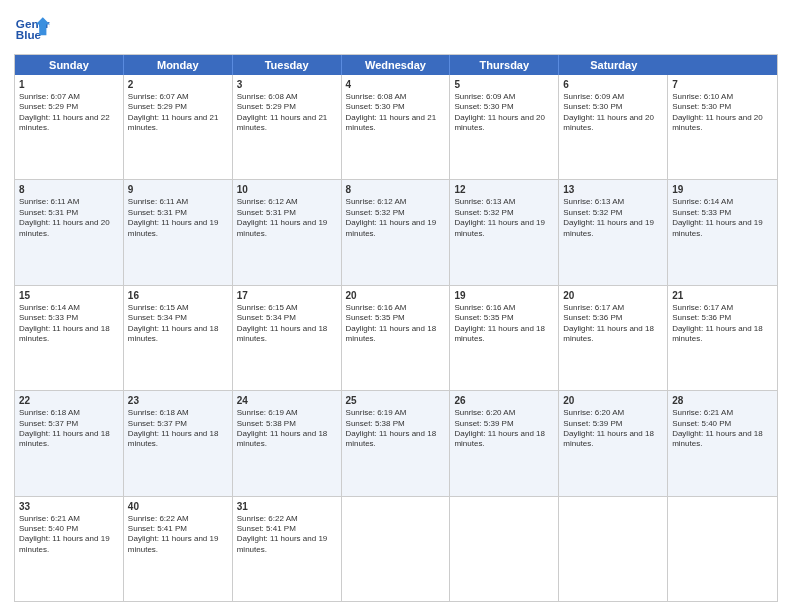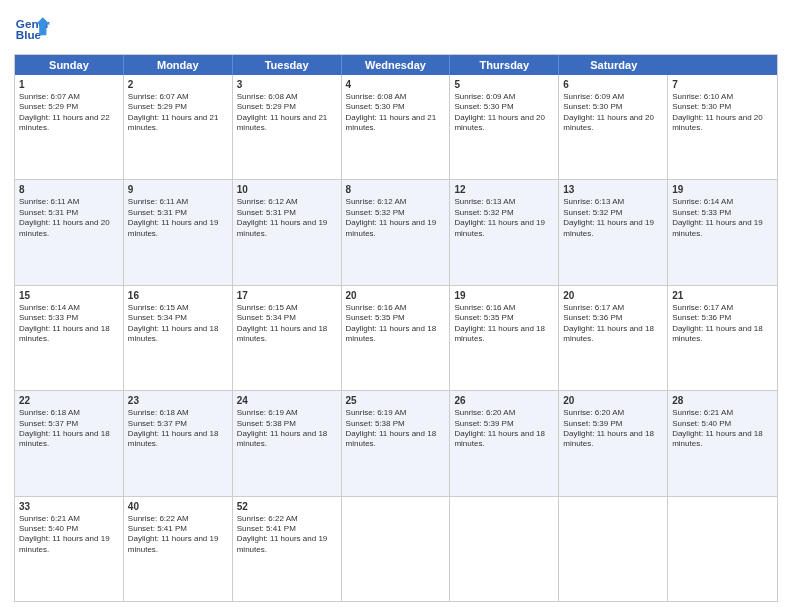--- a/index.html
+++ b/index.html
@@ -312,21 +312,21 @@
         <div class="cell-text">Sunset: 5:40 PM</div>
         <div class="cell-text">Daylight: 11 hours and 19 minutes.</div>
           </div>
           <div class="cal-cell">
             <div class="day-num">40</div>
         <div class="cell-text">Sunrise: 6:22 AM</div>
         <div class="cell-text">Sunset: 5:41 PM</div>
         <div class="cell-text">Daylight: 11 hours and 19 minutes.</div>
           </div>
           <div class="cal-cell">
-            <div class="day-num">52</div>
+            <div class="day-num">31</div>
         <div class="cell-text">Sunrise: 6:22 AM</div>
         <div class="cell-text">Sunset: 5:41 PM</div>
         <div class="cell-text">Daylight: 11 hours and 19 minutes.</div>
           </div>
           <div class="cal-cell empty"></div>
           <div class="cal-cell empty"></div>
           <div class="cal-cell empty"></div>
           <div class="cal-cell empty"></div>
         </div>
       </div>

